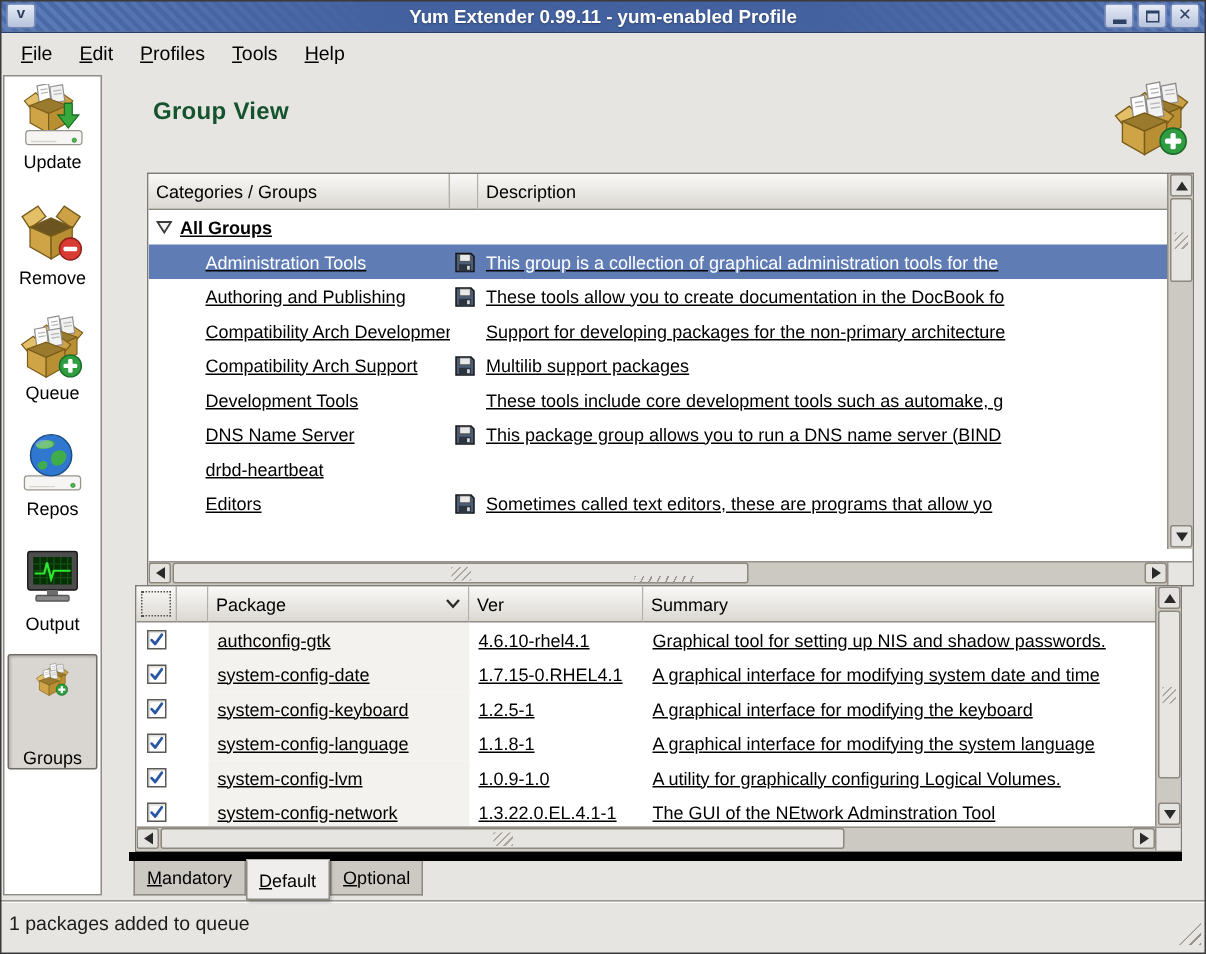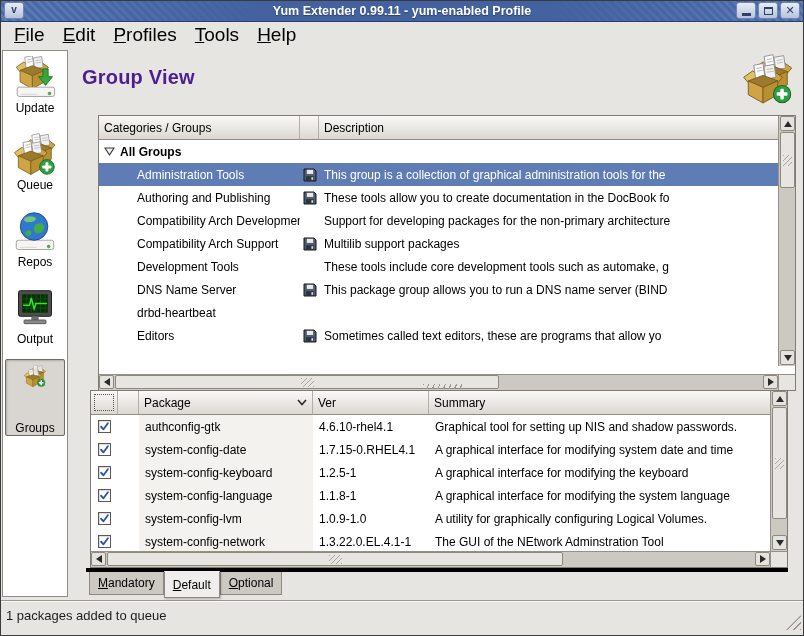--- a/index.html
+++ b/index.html
@@ -32,21 +32,21 @@
   #tb-max{right:26px;}
   #tb-close{right:4px;}
   .glyph-min{width:9px;height:3px;background:#2d4164;margin-top:7px;}
   .glyph-max{width:9px;height:8px;border:1px solid #2d4164;border-top-width:2px;box-sizing:border-box;}
   .glyph-close{color:#2d4164;font-size:11px;font-weight:bold;line-height:1;}
   .glyph-chev{color:#2d4164;font-size:10px;font-weight:bold;line-height:1;margin-top:-2px;}
 
   
   #menubar{
     position:absolute;left:0;top:22px;width:804px;height:26px;background:#e7e5e2;
-    display:flex;align-items:center;gap:18px;padding-left:14px;box-sizing:border-box;font-size:19px;
+    display:flex;align-items:center;gap:18px;padding-left:14px;box-sizing:border-box;font-size:13px;
   }
   .menu-item{display:inline-block;}
   .mnemonic::first-letter{text-decoration:underline;}
 
   
   #sidebar{
     position:absolute;left:2px;top:50px;width:66px;height:547px;background:#ffffff;
     border:1px solid #8f8b85;box-sizing:border-box;
   }
   .side-item{
@@ -55,36 +55,36 @@
   }
   .side-item .s-icon{width:44px;height:44px;display:block;}
   .side-item .s-label{font-size:12px;margin-top:1px;color:#000;}
   .side-item.selected{
     background:#d9d6d1;border:1px solid #6f6b66;border-radius:2px;
     box-shadow:inset 1px 1px 2px rgba(0,0,0,.2);
     gap:32px;
   }
 
   
-  #page-title{position:absolute;left:82px;top:66px;font-size:20px;font-weight:bold;color:#4c1d95;letter-spacing:.2px;}
+  #page-title{position:absolute;left:102px;top:66px;font-size:16px;font-weight:bold;color:#14532d;letter-spacing:.2px;}
   #big-icon{position:absolute;left:742px;top:53px;width:52px;height:54px;}
 
   
   .pane{position:absolute;background:#fff;border:1px solid #7f7b75;box-sizing:border-box;}
   #group-pane{left:98px;top:115px;width:698px;height:276px;padding-left:21px;}
   #package-pane{left:90px;top:390px;width:698px;height:178px;}
   .pane-table{position:absolute;left:0;top:0;bottom:0;width:679px;display:flex;flex-direction:column;overflow:hidden;}
   .tbl-header{display:flex;height:24px;flex:none;}
   .hcell{
     background:linear-gradient(#faf9f7,#dbd8d2);border-right:1px solid #b3afa8;border-bottom:1px solid #8f8b85;
     box-sizing:border-box;display:flex;align-items:center;padding:0 5px;white-space:nowrap;overflow:hidden;
     font-size:12px;position:relative;
   }
   .hcell.last{border-right:none;flex:1;}
-  .rows{flex:1;overflow:hidden;background:#fff;}
+  .rows{flex:1;overflow:hidden;background:#fff;text-decoration:underline;}
 
   
   .g-col-name{width:201px;}
   .g-col-icon{width:19px;padding:0;justify-content:center;}
   .group-row{height:23px;display:flex;align-items:center;white-space:nowrap;}
   .gc-name{width:201px;flex:none;display:flex;align-items:center;overflow:hidden;box-sizing:border-box;padding-left:5px;}
   .gc-name.child{padding-left:38px;}
   .gc-icon{width:19px;flex:none;display:flex;justify-content:center;align-items:center;}
   .gc-desc{flex:1;overflow:hidden;padding-left:5px;}
   .group-row.top .gc-name{font-weight:bold;}
@@ -122,21 +122,21 @@
   .tri-down{border-left:4px solid transparent;border-right:4px solid transparent;border-top:6px solid #2a2a2a;}
   .tri-left{border-top:4px solid transparent;border-bottom:4px solid transparent;border-right:6px solid #2a2a2a;}
   .tri-right{border-top:4px solid transparent;border-bottom:4px solid transparent;border-left:6px solid #2a2a2a;}
   .sb-corner{position:absolute;right:0;bottom:0;width:17px;height:16px;background:#e7e5e2;border-left:1px solid #95918a;border-top:1px solid #95918a;box-sizing:border-box;}
 
   
   #splitter{position:absolute;left:84px;top:383px;width:720px;height:7px;display:flex;align-items:center;justify-content:center;}
   #splitter .grip{width:42px;height:5px;background:repeating-linear-gradient(115deg,#9b968e 0 1px,transparent 1px 5px);}
 
   
-  #tabstrip{position:absolute;left:86px;top:568px;width:702px;height:28px;border-top:4px solid #000000;box-sizing:border-box;display:flex;align-items:flex-start;padding-left:3px;text-align:center;}
+  #tabstrip{position:absolute;left:86px;top:568px;width:702px;height:28px;border-top:6px solid #000000;box-sizing:border-box;display:flex;align-items:flex-start;padding-left:3px;text-align:center;}
   .tab{
     height:23px;line-height:23px;padding:0 8px;background:#ccc9c2;border:1px solid #8d8981;border-top:none;
     box-sizing:border-box;margin-top:0;font-size:12px;
   }
   .tab.active{
     height:27px;line-height:26px;background:#efeeec;margin-top:-1px;border-top:1px solid #efeeec;
     position:relative;z-index:2;box-shadow:1px 1px 2px rgba(0,0,0,.25);
   }
 
   
@@ -273,20 +273,27 @@
         <g transform="translate(1,-2) scale(0.84)">
             <use href="#sym-box"></use>
           </g>
         <use href="#sym-drive" x="2" y="33" width="46" height="13"></use>
         <use href="#sym-dl-arrow" x="26" y="13" width="19" height="21"></use>
       </svg>
       <span class="s-label">Update</span>
     </div>
     <div class="side-item">
       <svg class="s-icon" viewBox="0 0 48 48">
+        <use href="#sym-box-empty" width="46" height="46"></use>
+        <use href="#sym-minus" x="28" y="27" width="18" height="18"></use>
+      </svg>
+      <span class="s-label">Remove</span>
+    </div>
+    <div class="side-item">
+      <svg class="s-icon" viewBox="0 0 48 48">
         <use href="#sym-boxes-plus" width="48" height="48"></use>
       </svg>
       <span class="s-label">Queue</span>
     </div>
     <div class="side-item">
       <svg class="s-icon" viewBox="0 0 48 48">
         <use href="#sym-drive" x="1" y="32" width="46" height="13"></use>
         <use href="#sym-globe" x="6" y="1" width="34" height="34"></use>
       </svg>
       <span class="s-label">Repos</span>

